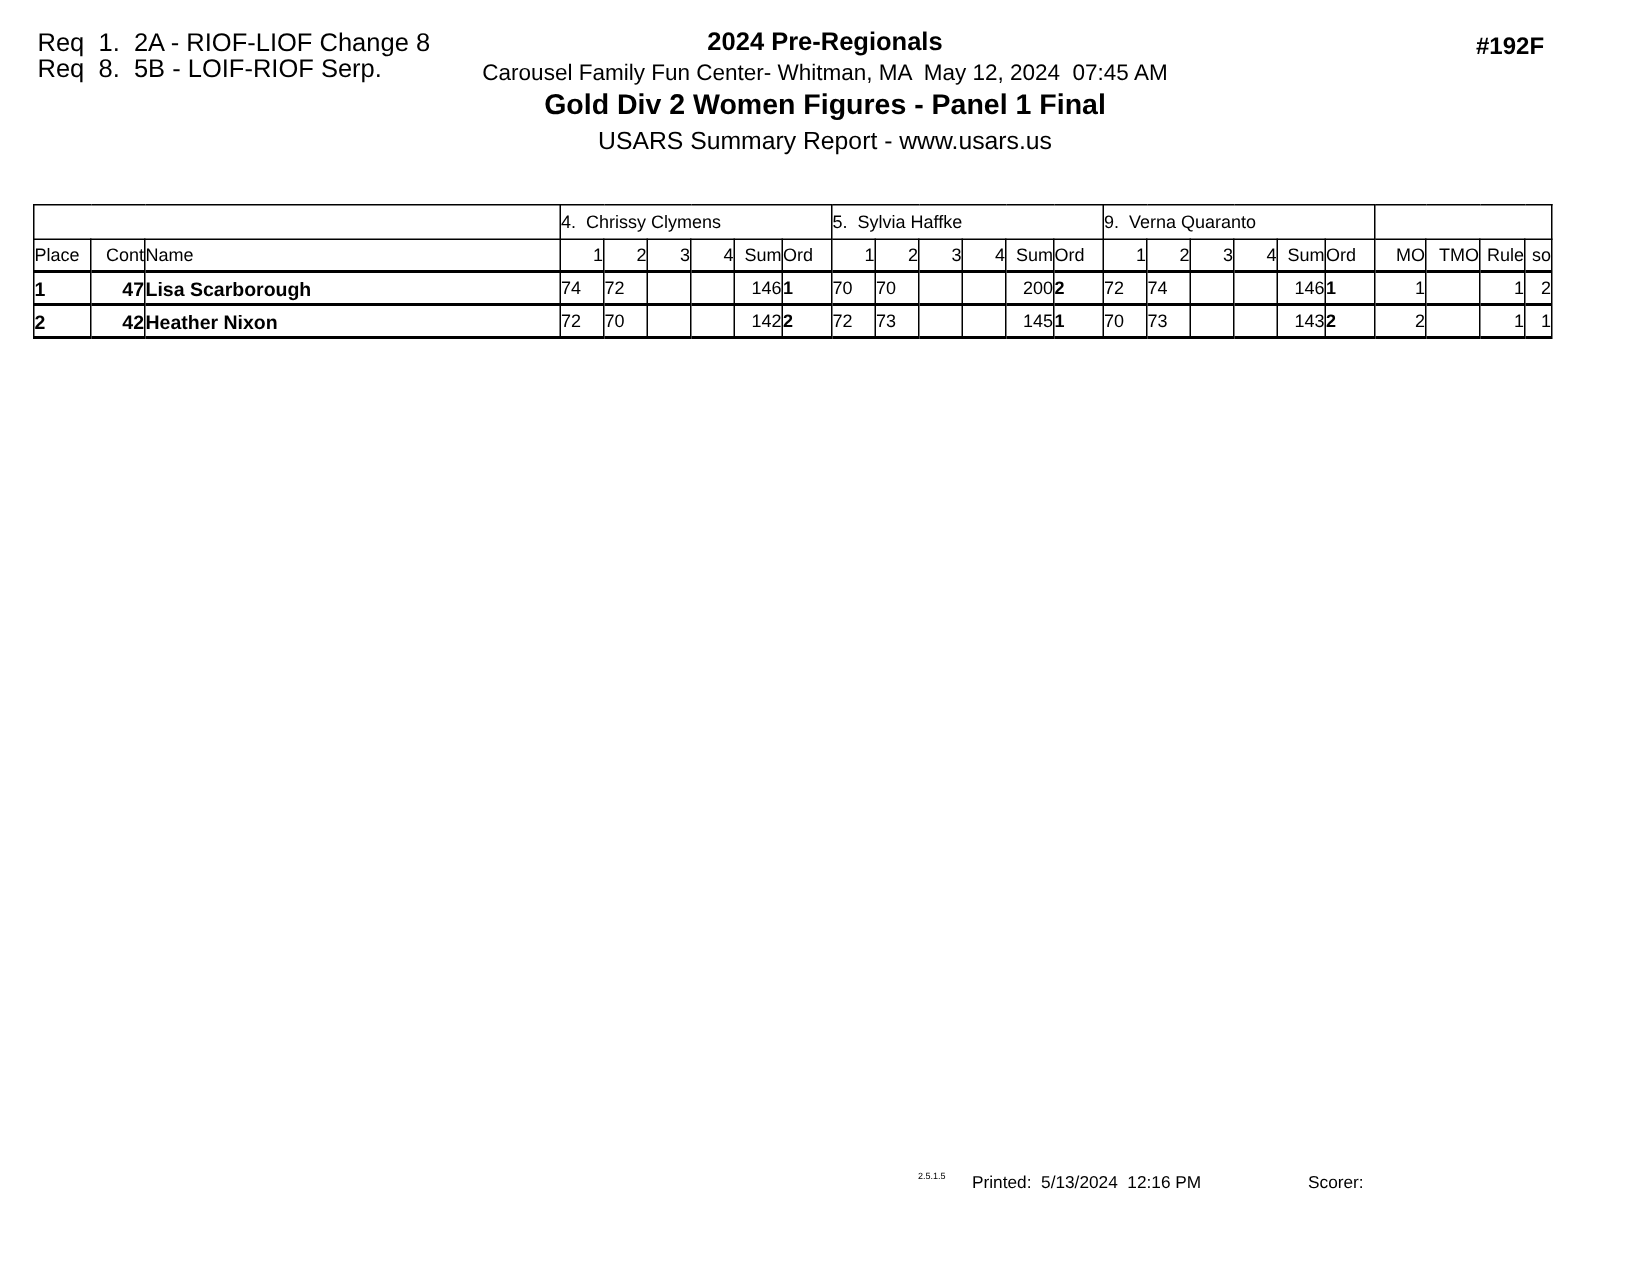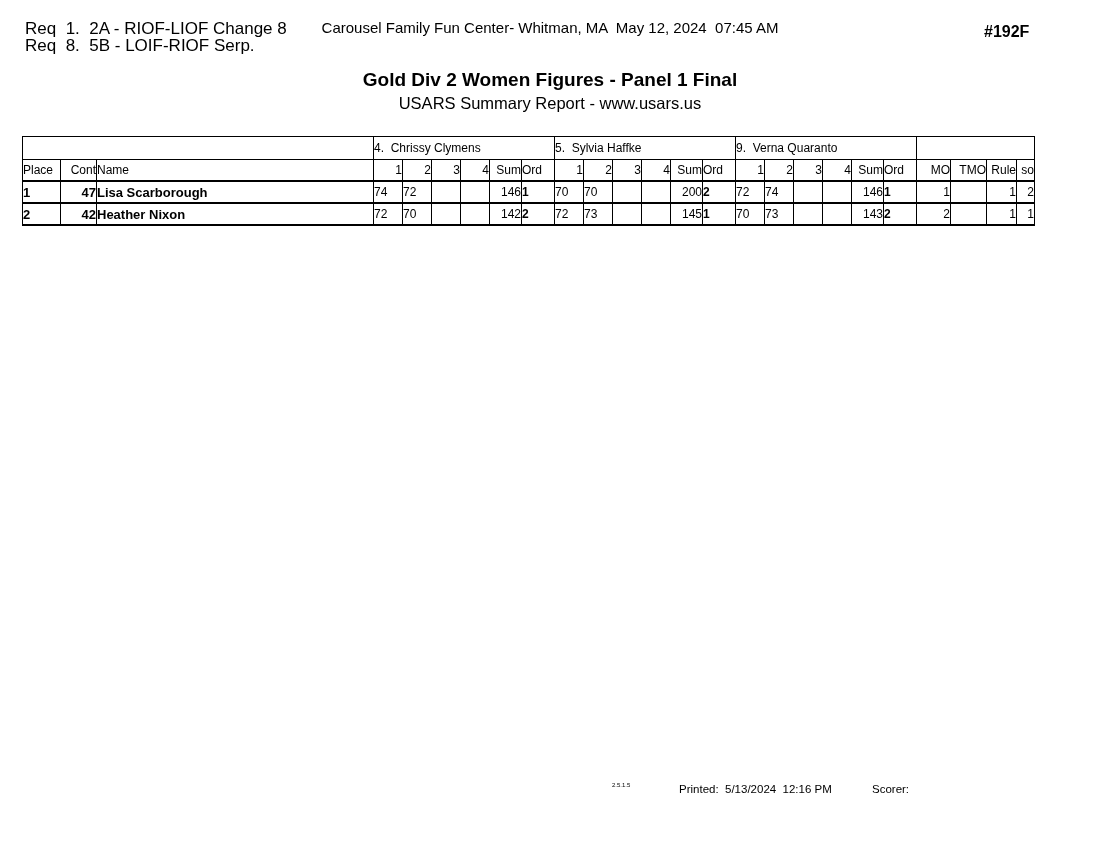--- a/index.html
+++ b/index.html
@@ -7,21 +7,21 @@
     width:1100px;height:850px;background:#ffffff;position:relative;
     font-family:"Liberation Sans", sans-serif;color:#000;overflow:hidden;
   }
   .pre{white-space:pre;}
 
   
   .req-block{position:absolute;left:25px;top:20px;font-size:17px;line-height:17px;}
   .center-head{position:absolute;left:0;top:17px;width:1100px;text-align:center;}
   .evt-title{font-size:17px;font-weight:bold;line-height:21px;}
   .venue{font-size:15px;line-height:21px;}
-  .comp-title{font-size:19px;font-weight:bold;line-height:24px;margin-top:30px;}
+  .comp-title{font-size:19px;font-weight:bold;line-height:24px;}
   .rep-type{font-size:16.5px;line-height:23px;}
   .rep-num{position:absolute;left:984px;top:23px;font-size:16px;font-weight:bold;}
 
   
   table.results{
     position:absolute;left:22px;top:136px;border-collapse:collapse;table-layout:fixed;
     font-size:12px;
   }
   table.results td{
     border:1px solid #000;padding:0;height:20px;vertical-align:middle;
@@ -36,32 +36,33 @@
   tr.drow td.ordc{font-weight:bold;}
   td.tl{text-align:left;padding-left:3px;}
   td.tl6{text-align:left;padding-left:6px;}
   td.tc{text-align:right;}
   td.tr{text-align:right;padding-right:4px;}
   td.b{font-weight:bold;font-size:13px;}
 
   
   .footer{position:absolute;left:0;top:780px;width:1100px;height:20px;}
   .version{position:absolute;left:612px;top:2px;font-size:6px;}
-  .printed{position:absolute;left:648px;top:3px;font-size:11.5px;margin-left:31px;}
+  .printed{position:absolute;left:648px;top:3px;font-size:11.5px;}
   .scorer{position:absolute;left:872px;top:3px;font-size:11.5px;}
 </style>
 </head>
 <body>
 
 <div class="req-block">
   <div class="pre">Req  1.  2A - RIOF-LIOF Change 8</div>
   <div class="pre">Req  8.  5B - LOIF-RIOF Serp.</div>
 </div>
 
 <div class="center-head">
+  <div class="evt-title pre">2024 Pre-Regionals</div>
   <div class="venue pre">Carousel Family Fun Center- Whitman, MA  May 12, 2024  07:45 AM</div>
   <div class="comp-title pre">Gold Div 2 Women Figures - Panel 1 Final</div>
   <div class="rep-type pre">USARS Summary Report - www.usars.us</div>
 </div>
 
 <div class="rep-num">#192F</div>
 
 <table class="results">
   <colgroup>
     <col style="width:38px">

